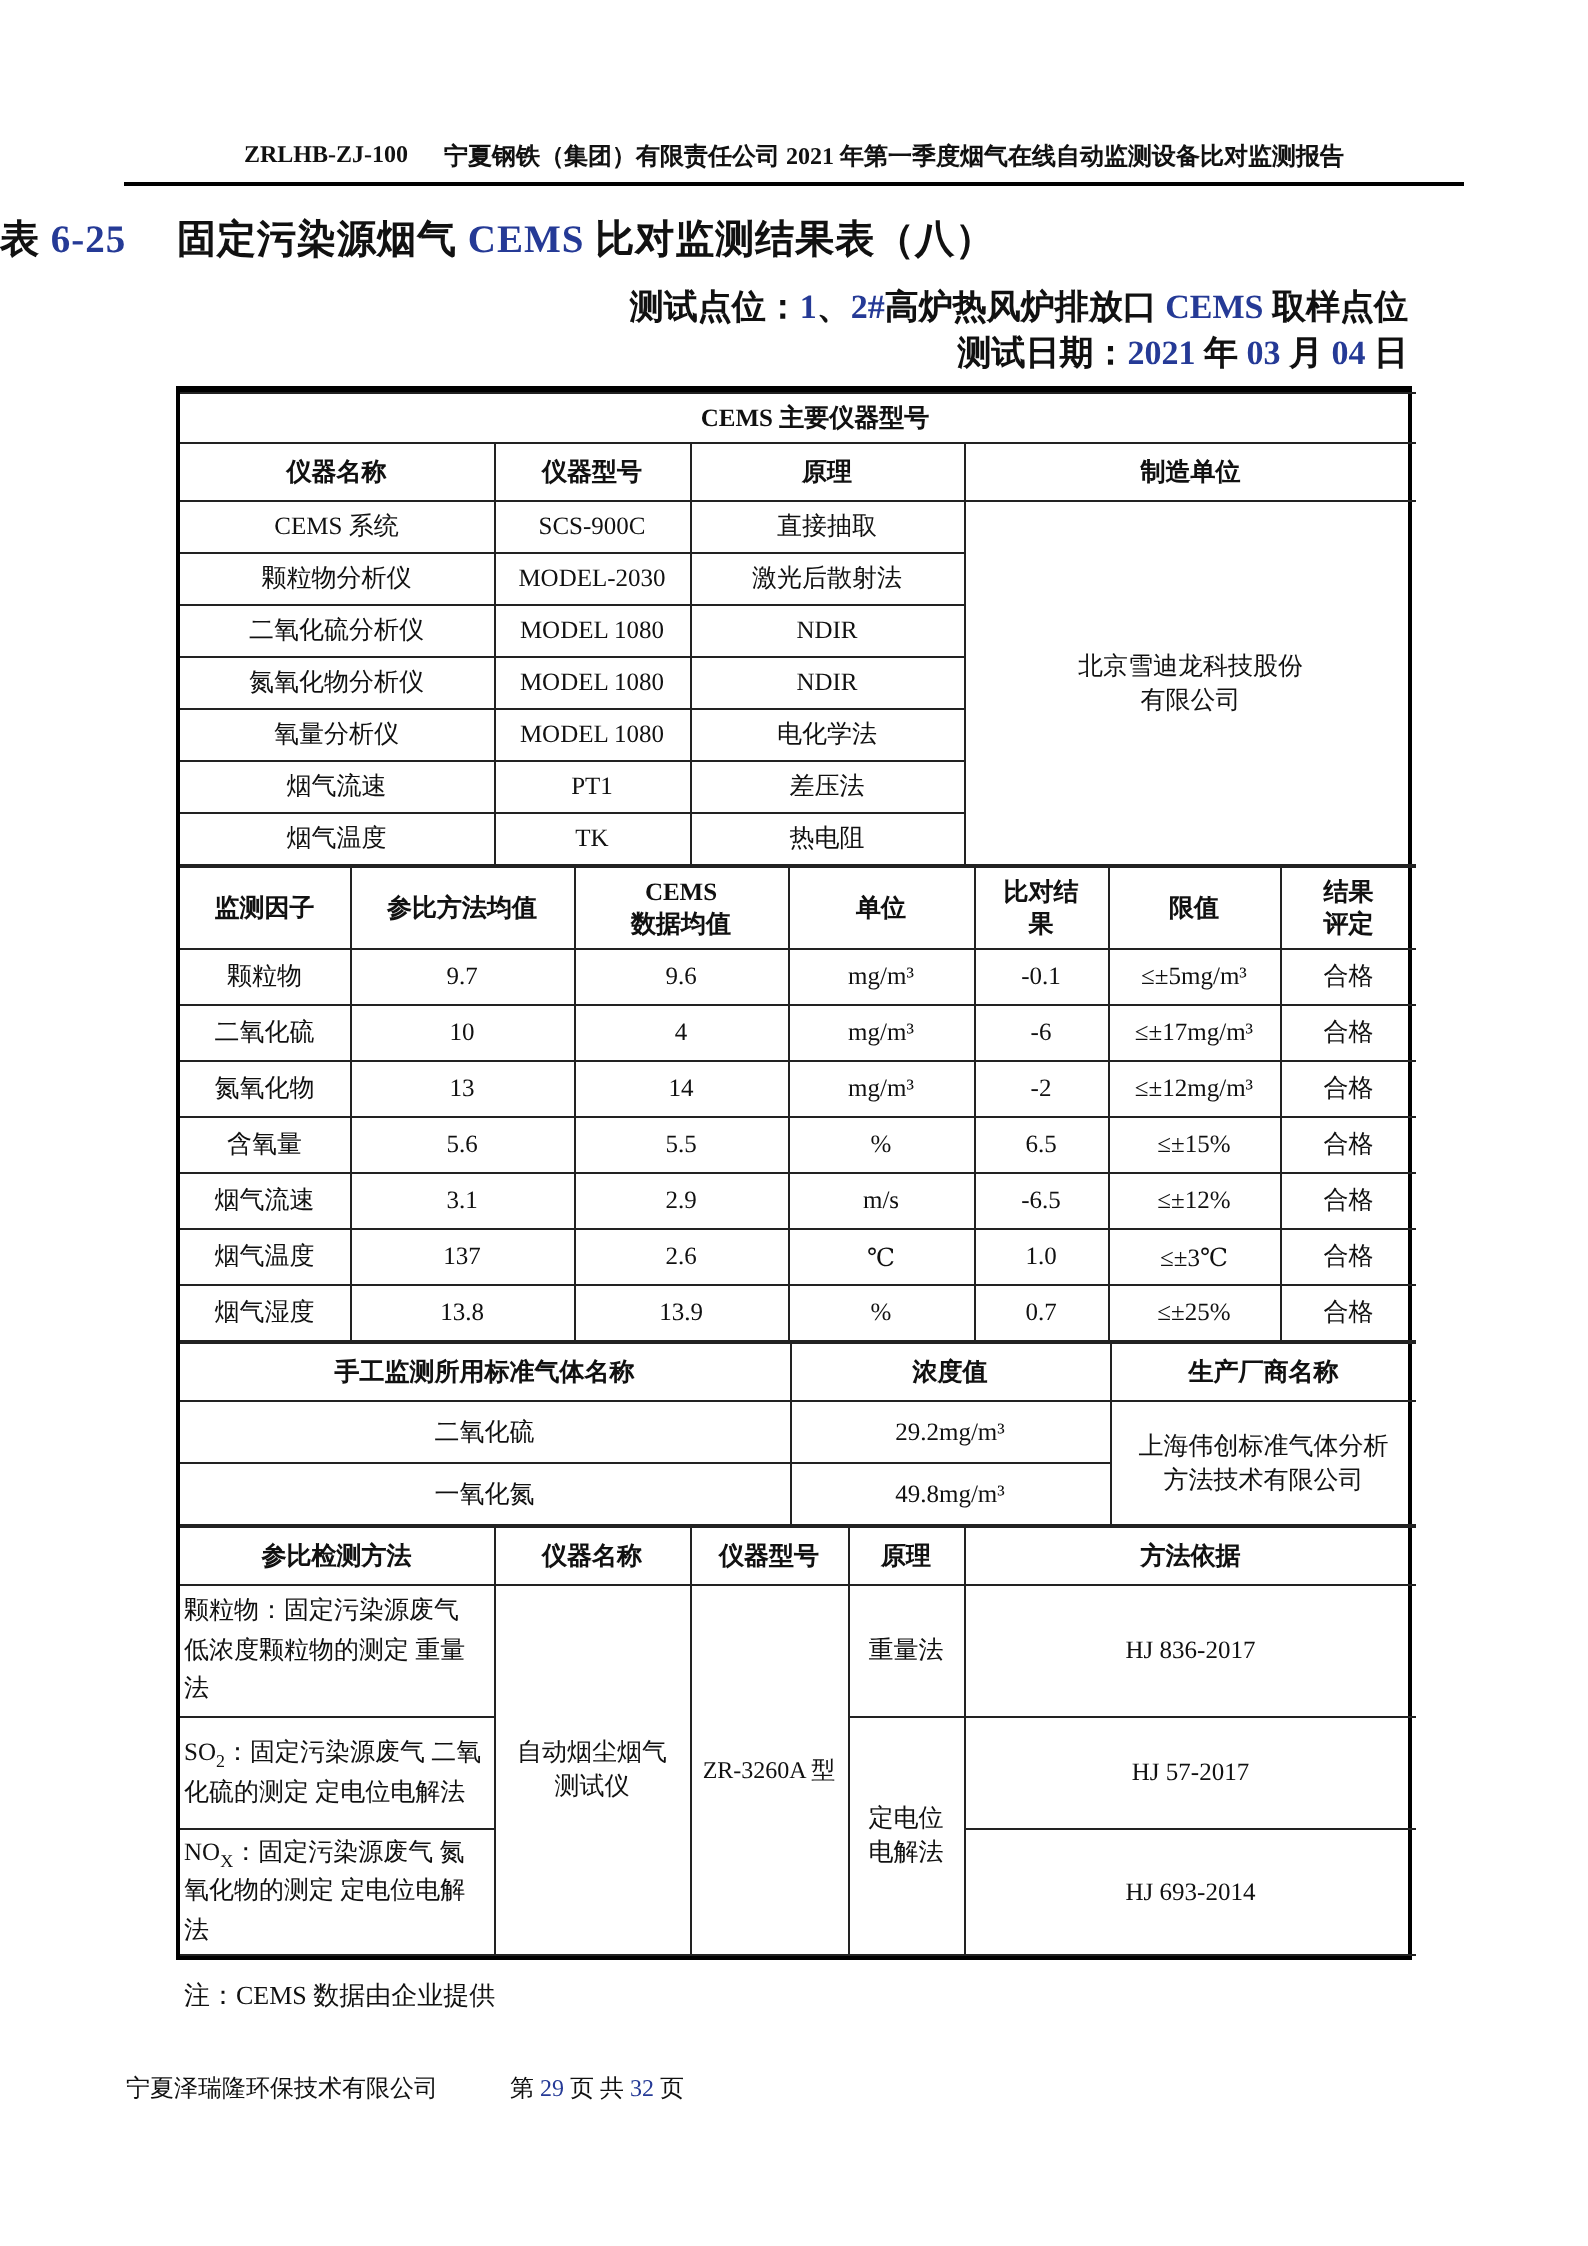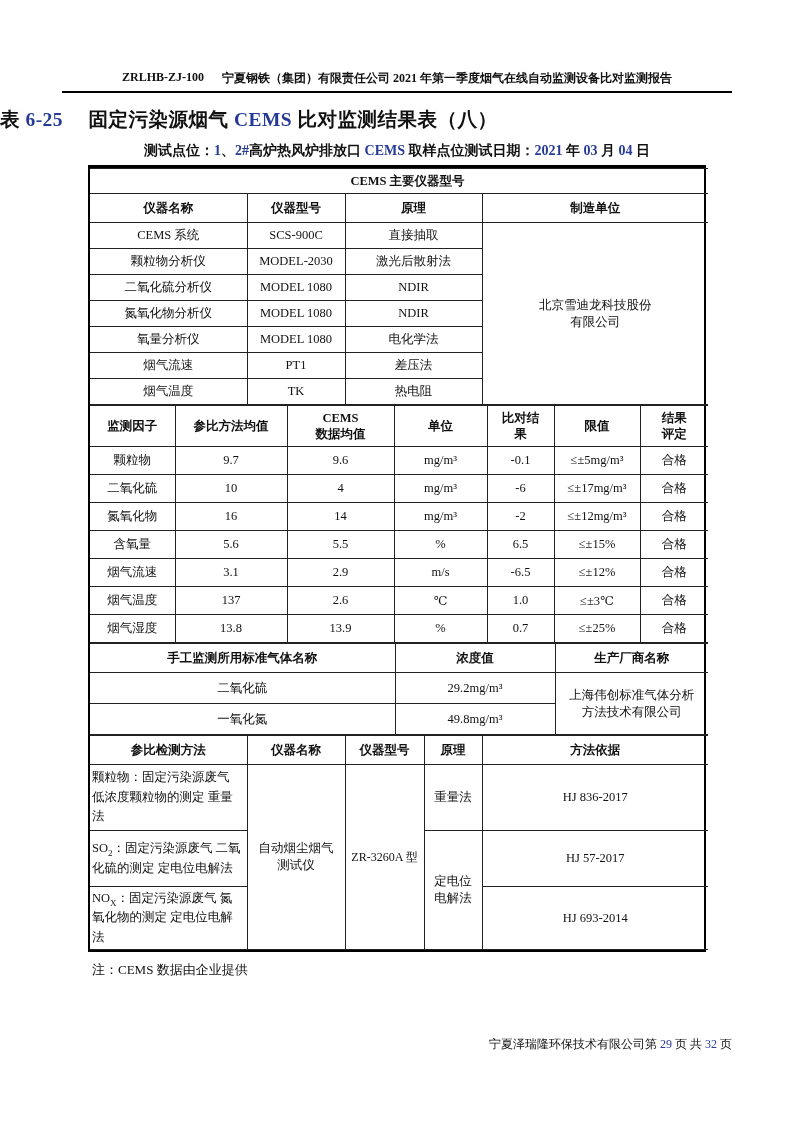--- a/index.html
+++ b/index.html
@@ -27,25 +27,26 @@
   .doc-title {
     margin: 13px 0 7px 0;
     text-align: left;
     font-size: 19.5px; font-weight: bold;
     letter-spacing: 0.5px;
   }
   .blue { color: var(--accent); }
   
   .meta-row {
     width: 618px; margin: 0 0 0 88px;
-    display: flex; justify-content: center; align-items: flex-end;
-    font-size: 14px; font-weight: bold;
+    display: flex; justify-content: space-between; align-items: flex-end;
+    font-size: 17px; font-weight: bold;
     padding: 2px 2px 5px 2px;
     border-bottom: 3px solid #000;
     white-space: nowrap;
+    flex-direction: column;
   }
   
   .table-wrap {
     width: 618px; margin-left: 88px;
     border: 2px solid #000; border-top: none;
   }
   table {
     width: 100%;
     border-collapse: collapse; table-layout: fixed;
   }
@@ -76,22 +77,23 @@
   .t4 .r2 td     { height: 56px; margin-left: 21px; }
   .t4 .r3 td     { height: 56px; }
   .t5 td         { height: 37px; }
   
   .note {
     margin: 9px 0 0 92px;
     font-size: 13px;
   }
   .page-footer {
     position: absolute; left: 63px; right: 62px; top: 1036px;
-    display: flex; justify-content: flex-end;
+    display: flex; justify-content: flex-start;
     font-size: 12px;
+    gap: 36px;
   }
 </style>
 </head>
 <body>
 
 <div class="page">
 
   <div class="doc-header">
     <span>ZRLHB-ZJ-100</span>
     <span>宁夏钢铁（集团）有限责任公司 2021 年第一季度烟气在线自动监测设备比对监测报告</span>
@@ -206,21 +208,21 @@
         <td>二氧化硫</td>
         <td>10</td>
         <td>4</td>
         <td>mg/m³</td>
         <td>-6</td>
         <td>≤±17mg/m³</td>
         <td>合格</td>
       </tr>
       <tr class="data">
         <td>氮氧化物</td>
-        <td>16</td>
+        <td>13</td>
         <td>14</td>
         <td>mg/m³</td>
         <td>-2</td>
         <td>≤±12mg/m³</td>
         <td>合格</td>
       </tr>
       <tr class="data">
         <td>含氧量</td>
         <td>5.6</td>
         <td>5.5</td>

